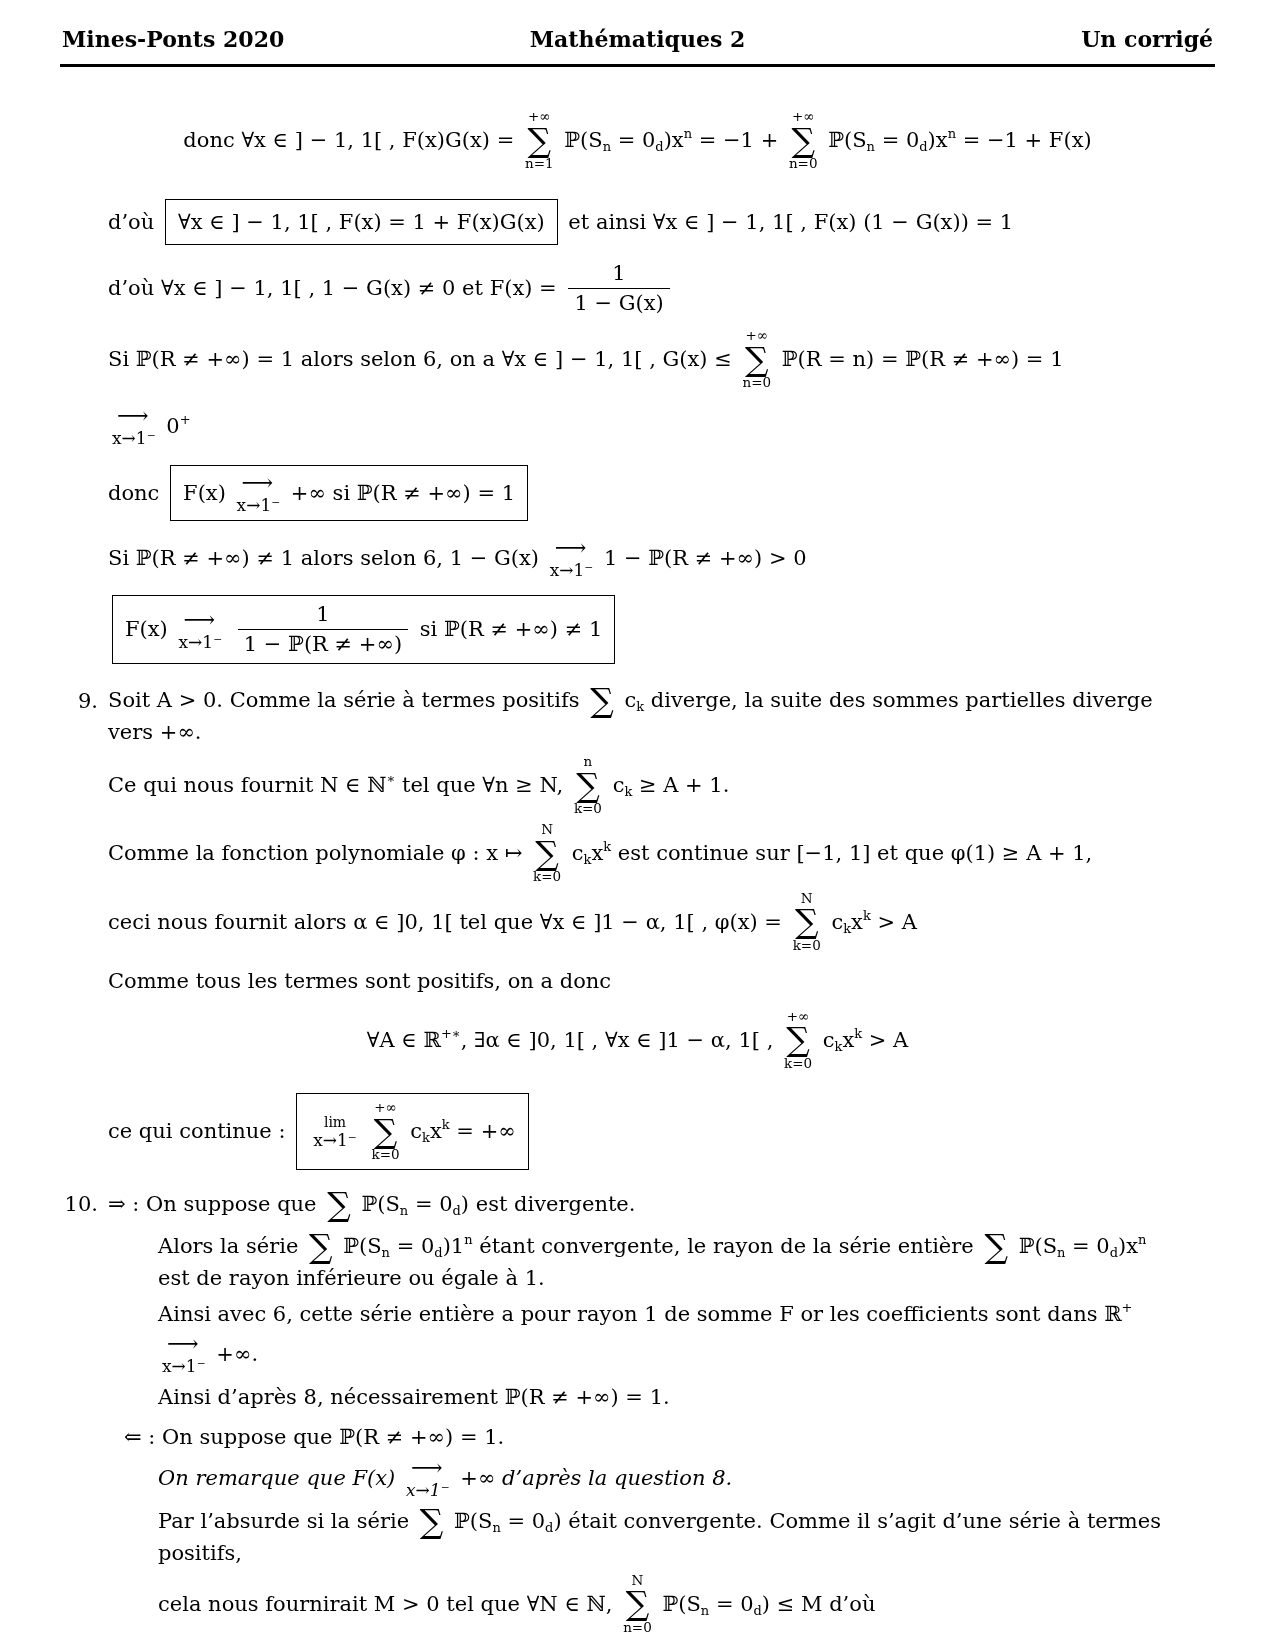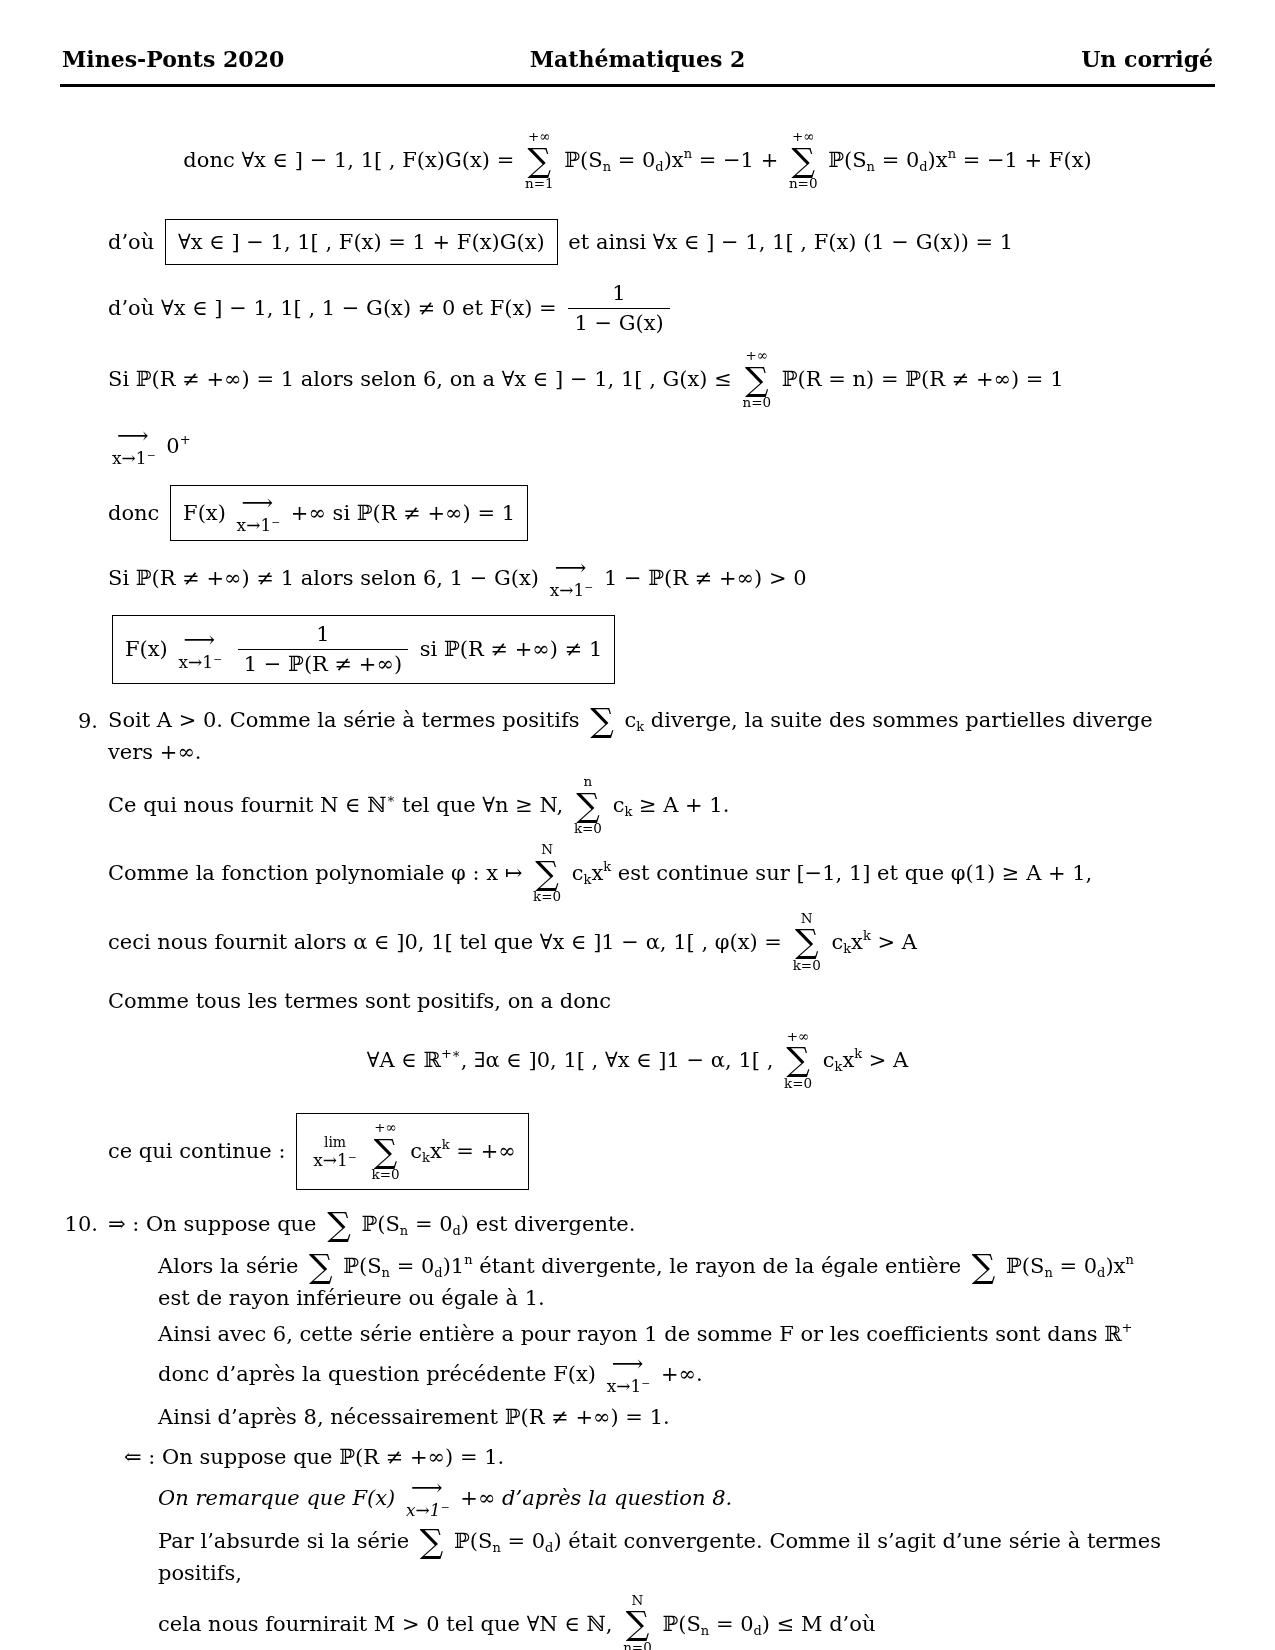--- a/index.html
+++ b/index.html
@@ -10,21 +10,21 @@
     background:#ffffff;
     color:#000;
     font-family:"DejaVu Serif","DejaVu Sans","Liberation Serif",serif;
     font-size:21px;
     overflow:hidden;
   }
   
   .hdr{
     display:flex;
     align-items:baseline;
-    padding:46px 62px 12px 62px;
+    padding:26px 62px 12px 62px;
     font-weight:bold;
     font-size:22px;
     border-radius:18px;
   }
   .hdr .hl{flex:1;text-align:left;}
   .hdr .hc{flex:1;text-align:center;}
   .hdr .hrr{flex:1;text-align:right;}
   .rule{margin:0 60px;border-top:3px solid #000;}
   
   .docbody{padding:0 108px;}
@@ -172,25 +172,25 @@
           </span><span class="tx"> </span><span class="sum">
             <span class="sl">+∞</span>
             <span class="sg">∑</span>
             <span class="sl">k=0</span>
           </span><span class="tx"> c</span><sub class="sb">k</sub><span class="tx">x</span><sup class="sp">k</sup><span class="tx"> = +∞</span></span></div>
       <div class="line" style="margin-top: 16px;"><span class="marker">10.</span><span class="tx">⇒ :   On suppose que </span><span class="sum">
           <span class="sg">∑</span>
         </span><span class="tx"> ℙ(S</span><sub class="sb">n</sub><span class="tx"> = 0</span><sub class="sb">d</sub><span class="tx">) est divergente.</span></div>
       <div class="line" style="padding-left: 50px;"><span class="tx">Alors la série </span><span class="sum">
           <span class="sg">∑</span>
-        </span><span class="tx"> ℙ(S</span><sub class="sb">n</sub><span class="tx"> = 0</span><sub class="sb">d</sub><span class="tx">)1</span><sup class="sp">n</sup><span class="tx"> étant divergente, le rayon de la égale entière </span><span class="sum">
+        </span><span class="tx"> ℙ(S</span><sub class="sb">n</sub><span class="tx"> = 0</span><sub class="sb">d</sub><span class="tx">)1</span><sup class="sp">n</sup><span class="tx"> étant convergente, le rayon de la série entière </span><span class="sum">
           <span class="sg">∑</span>
         </span><span class="tx"> ℙ(S</span><sub class="sb">n</sub><span class="tx"> = 0</span><sub class="sb">d</sub><span class="tx">)x</span><sup class="sp">n</sup><span class="tx"> est de rayon inférieure ou égale à 1.</span></div>
       <div class="line" style="margin-top: 4px; padding-left: 50px;"><span class="tx">Ainsi avec 6, cette série entière a pour rayon 1 de somme F or les coefficients sont dans ℝ</span><sup class="sp">+</sup></div>
-      <div class="line" style="margin-top: 4px; padding-left: 50px;"><span class="tx">donc d’après la question précédente F(x) </span><span class="arrv">
+      <div class="line" style="margin-top: 4px; padding-left: 50px;"><span class="arrv">
           <span class="top">⟶</span>
           <span class="low">x→1⁻</span>
         </span><span class="tx"> +∞.</span></div>
       <div class="line" style="margin-top: 6px; padding-left: 50px;"><span class="tx">Ainsi d’après 8, nécessairement ℙ(R ≠ +∞) = 1.</span></div>
       <div class="line" style="margin-top: 8px; padding-left: 16px;"><span class="tx">⇐ :   On suppose que ℙ(R ≠ +∞) = 1.</span></div>
       <div class="line" style="margin-top: 4px; padding-left: 50px; font-style: italic;"><span class="tx">On remarque que F(x) </span><span class="arrv">
           <span class="top">⟶</span>
           <span class="low">x→1⁻</span>
         </span><span class="tx"> +∞ d’après la question 8.</span></div>
       <div class="line" style="margin-top: 6px; padding-left: 50px;"><span class="tx">Par l’absurde si la série </span><span class="sum">

